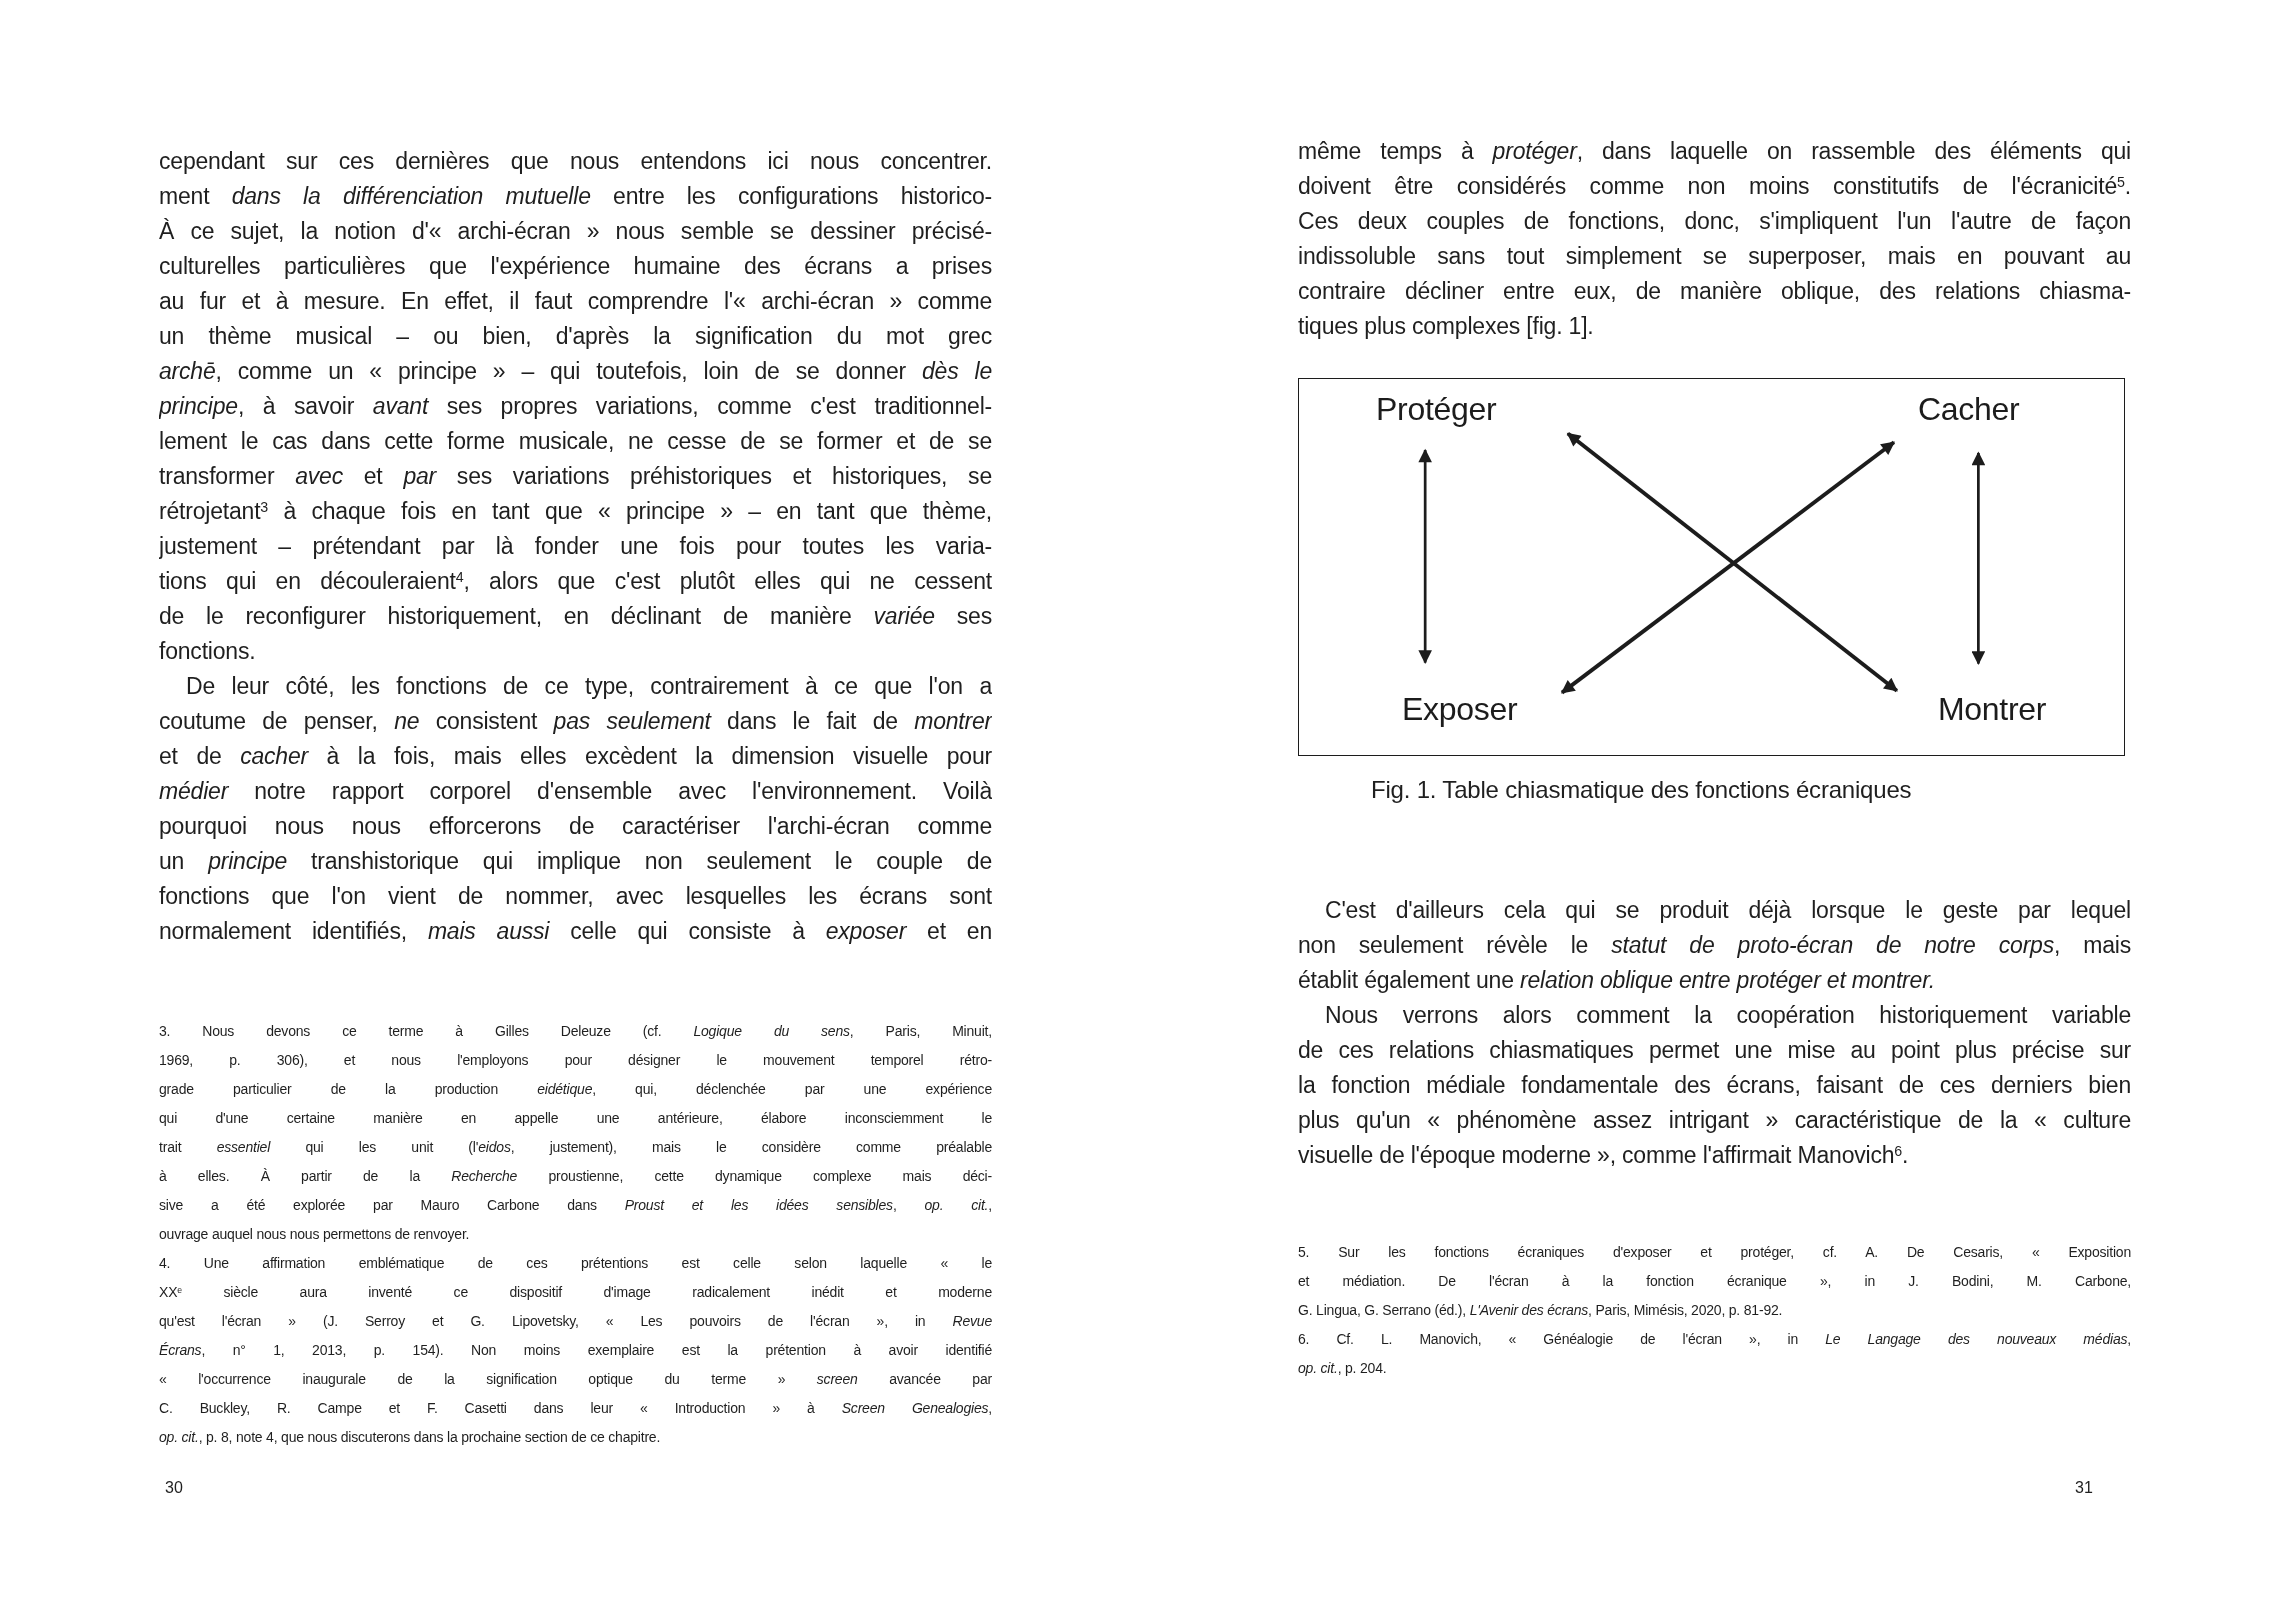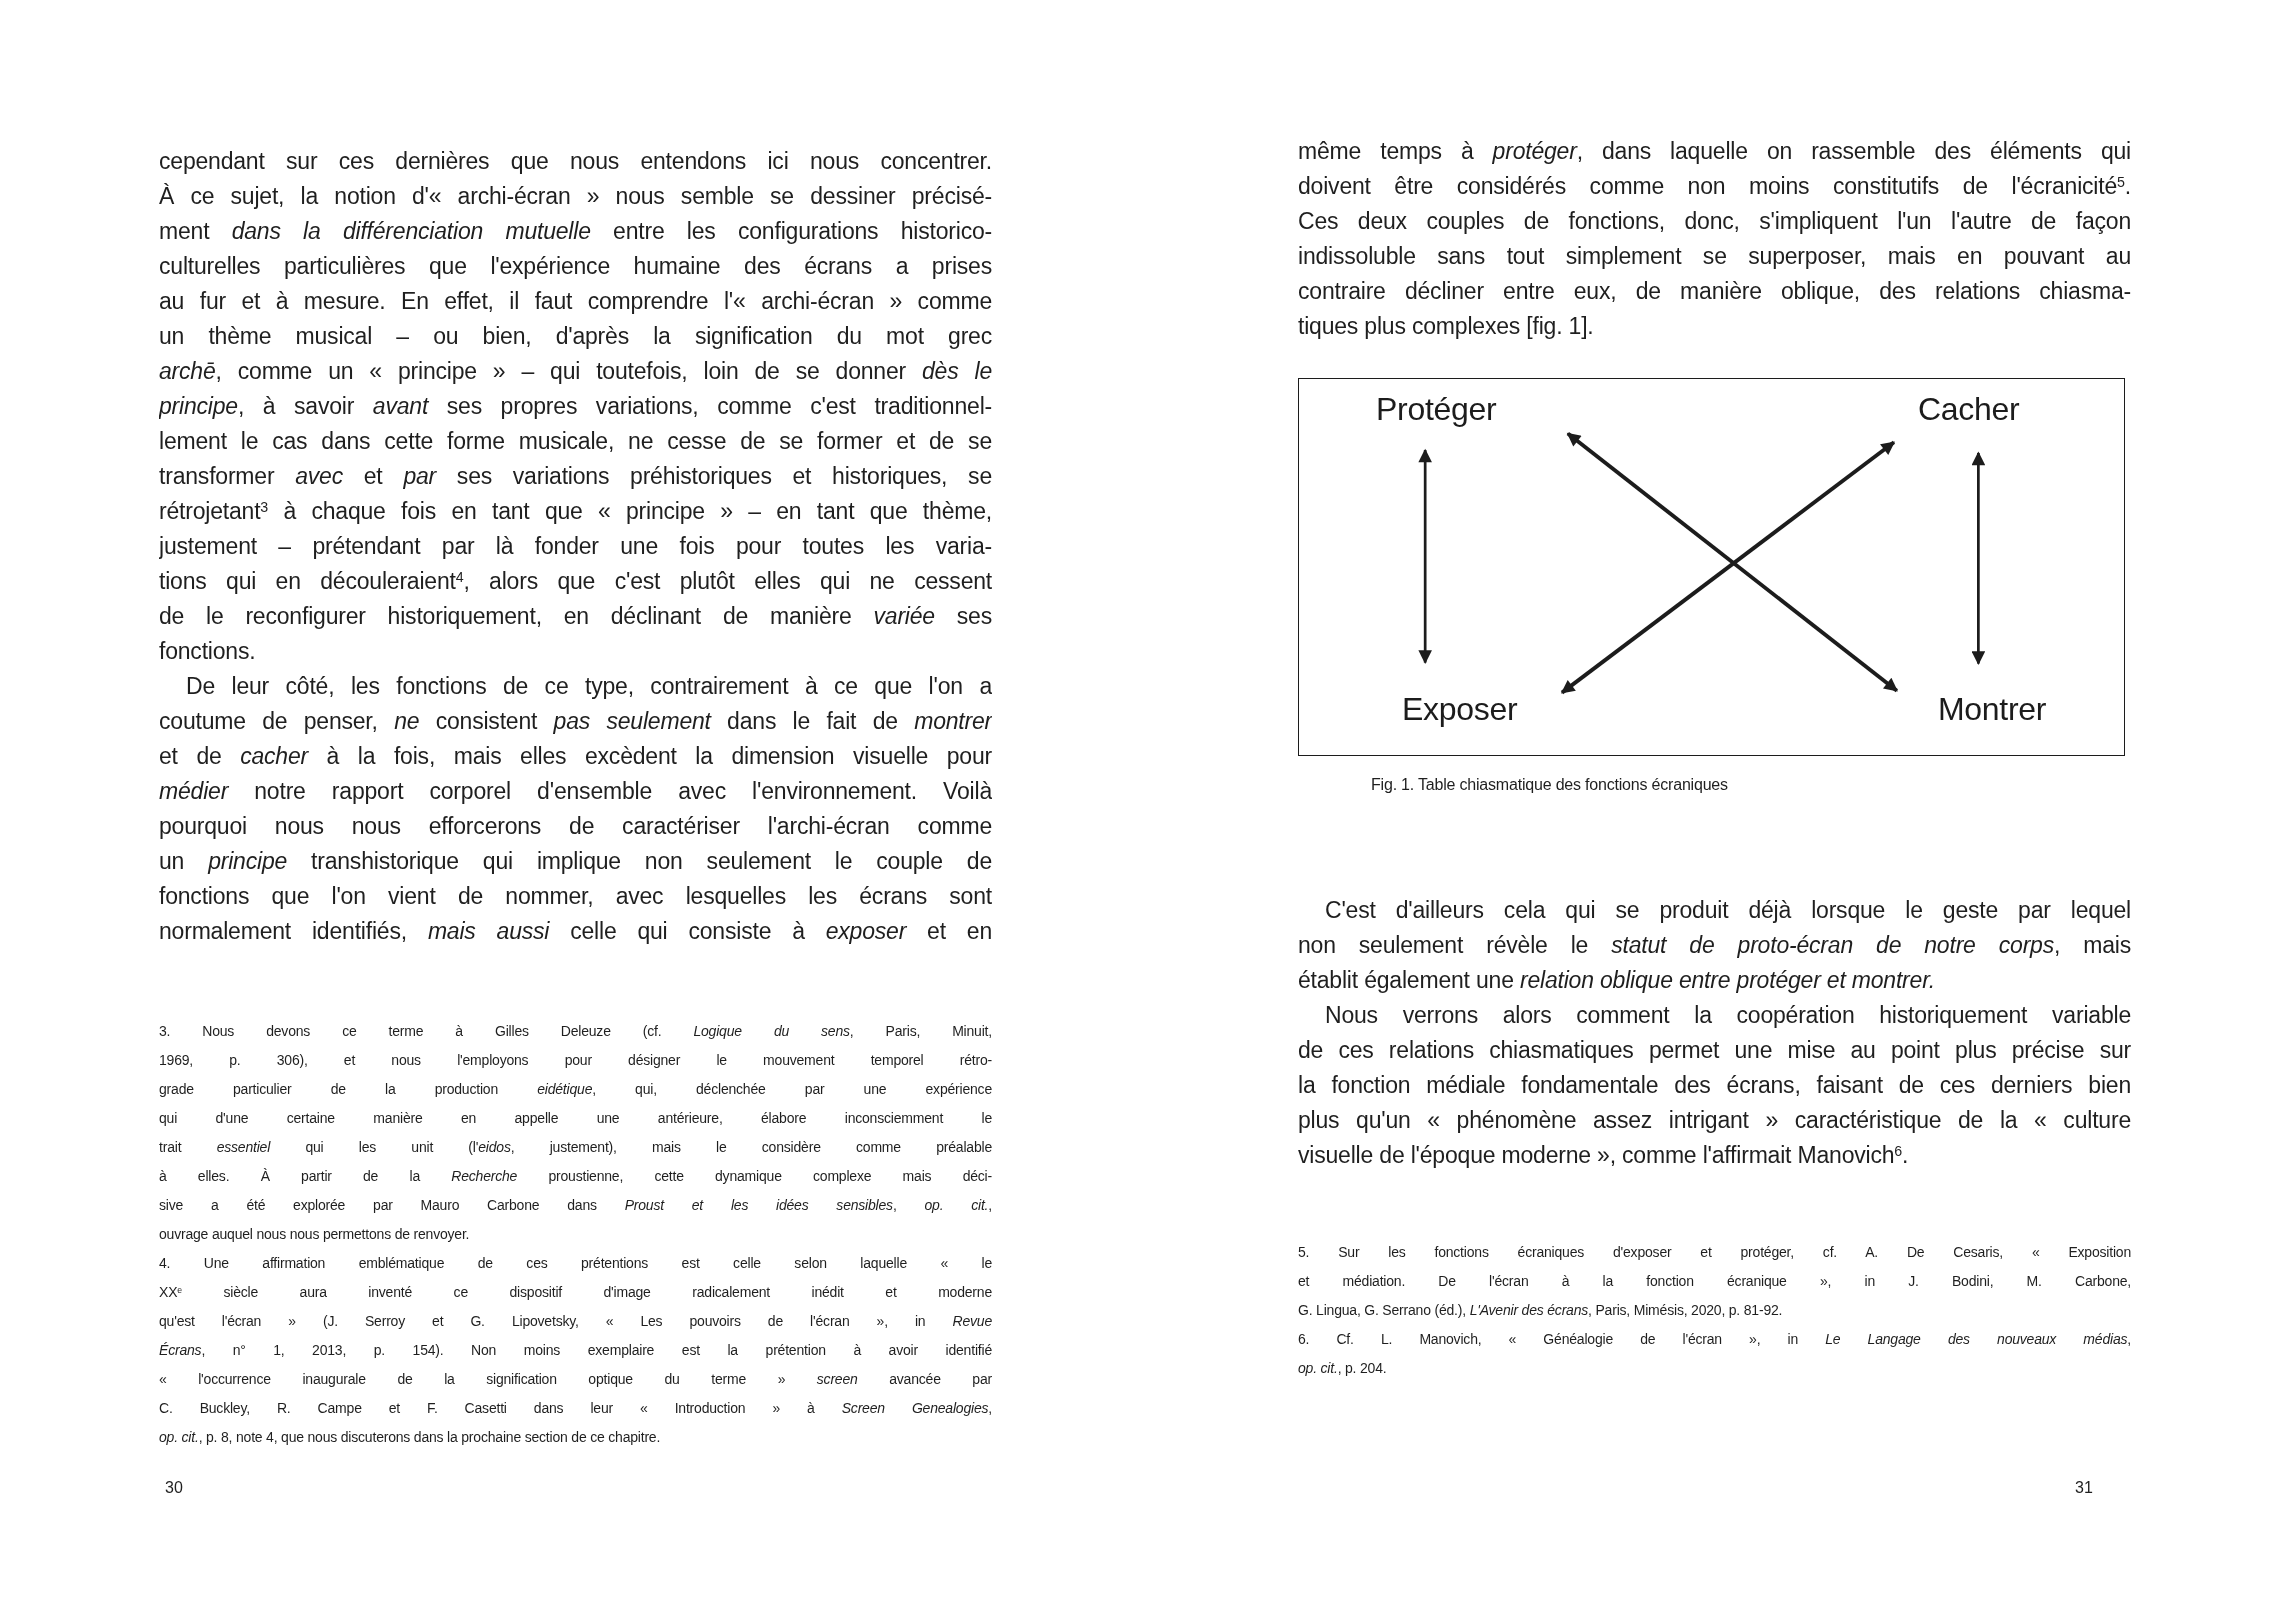--- a/index.html
+++ b/index.html
@@ -56,36 +56,36 @@
     white-space: nowrap;
     color: #1c1c1c;
   }
   .fl-tl { left: 77px;  top: 11.6px; }
   .fl-tr { left: 619px; top: 11.6px; }
   .fl-bl { left: 103px; top: 312px; }
   .fl-br { left: 639px; top: 312px; }
   .fig-caption {
     position: absolute;
     left: 1371px; top: 776px;
-    font-size: 16px;
+    font-size: 24px;
     letter-spacing: -0.2px;
     color: #1f1f1f;
     white-space: nowrap;
   }
 </style>
 </head>
 <body>
 
 <div class="spread">
 
   <div>
     <div class="block main-col body-text" style="left:159px; top:134px;margin-top:10px;">
         <div class="tline"><span>cependant sur ces dernières que nous entendons ici nous concentrer.</span></div>
+        <div class="tline"><span>ment </span><span class="it">dans la différenciation mutuelle</span><span> entre les configurations historico-</span></div>
         <div class="tline"><span>À ce sujet, la notion d'« archi-écran » nous semble se dessiner précisé-</span></div>
-        <div class="tline"><span>ment </span><span class="it">dans la différenciation mutuelle</span><span> entre les configurations historico-</span></div>
         <div class="tline"><span>culturelles particulières que l'expérience humaine des écrans a prises</span></div>
         <div class="tline"><span>au fur et à mesure. En effet, il faut comprendre l'« archi-écran » comme</span></div>
         <div class="tline"><span>un thème musical – ou bien, d'après la signification du mot grec</span></div>
         <div class="tline"><span class="it">archē</span><span>, comme un « principe » – qui toutefois, loin de se donner </span><span class="it">dès le</span></div>
         <div class="tline"><span class="it">principe</span><span>, à savoir </span><span class="it">avant</span><span> ses propres variations, comme c'est traditionnel-</span></div>
         <div class="tline"><span>lement le cas dans cette forme musicale, ne cesse de se former et de se</span></div>
         <div class="tline"><span>transformer </span><span class="it">avec</span><span> et </span><span class="it">par</span><span> ses variations préhistoriques et historiques, se</span></div>
         <div class="tline"><span>rétrojetant</span><sup>3</sup><span> à chaque fois en tant que « principe » – en tant que thème,</span></div>
         <div class="tline"><span>justement – prétendant par là fonder une fois pour toutes les varia-</span></div>
         <div class="tline"><span>tions qui en découleraient</span><sup>4</sup><span>, alors que c'est plutôt elles qui ne cessent</span></div>

